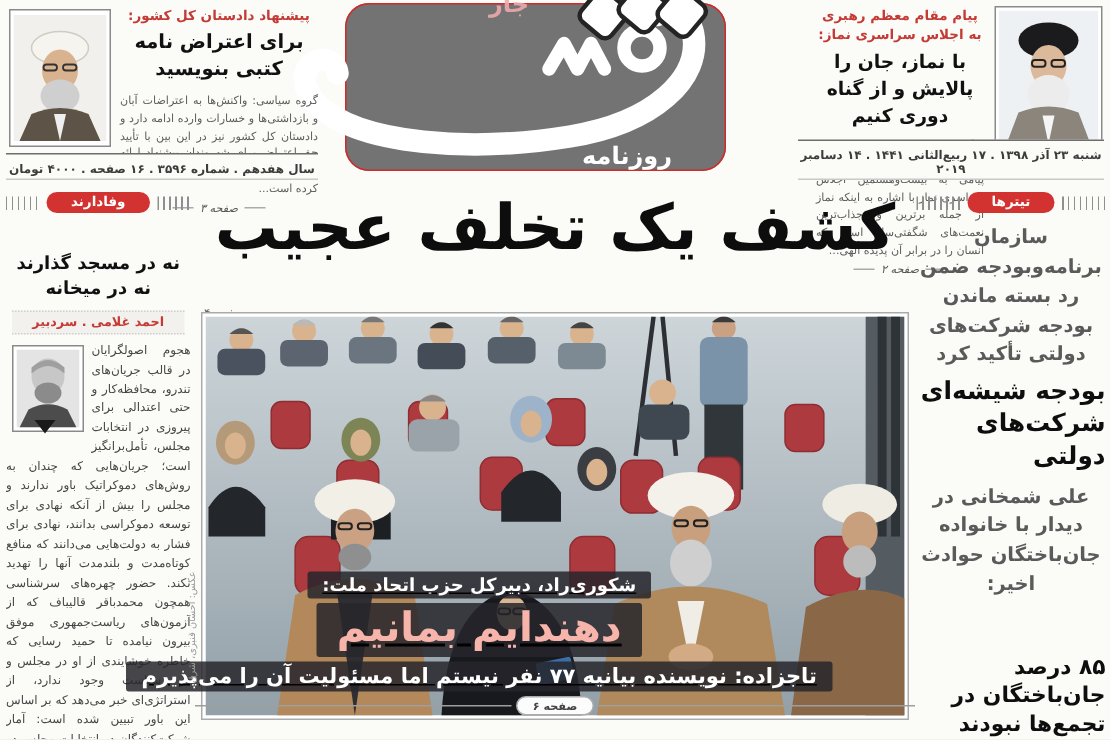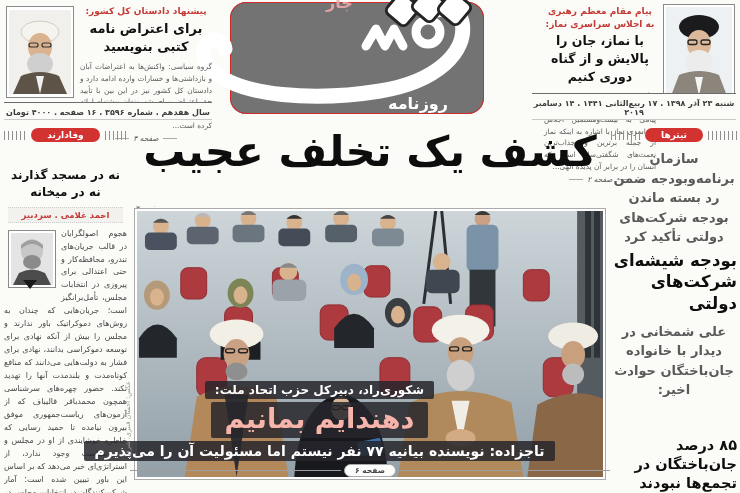--- a/index.html
+++ b/index.html
@@ -48,21 +48,21 @@
 
   
   .lead{position:absolute;left:130px;top:126px;width:480px;height:367px;}
   .lead-kicker{font-size:12.5px;font-weight:bold;color:#1b1b1b;text-align:center;}
   .lead-title{font-size:42px;font-weight:bold;color:#0d0d0d;text-align:center;margin-top:1px;line-height:1.2;}
   .lead-page{position:absolute;left:6px;top:78px;font-size:8px;color:#666;}
   .lead-photo{position:absolute;left:4px;right:4px;top:82px;bottom:13px;border:1px solid #ababab;
               background:#fff;padding:2px;box-sizing:border-box;}
   .lead-photo svg{display:block;width:100%;height:100%;}
   .overlay{position:absolute;left:12px;bottom:18px;width:345px;display:flex;flex-direction:column;
-           align-items:center;gap:3px;}
+           align-items:center;gap:3px;text-decoration:underline;}
   .ov-line{background:rgba(38,38,44,.85);padding:2px 10px;border-radius:2px;white-space:nowrap;}
   .ov-kicker{color:#ffffff;font-size:12px;font-weight:bold;}
   .ov-title{color:#f6b4ab;font-size:27px;font-weight:bold;padding:1px 14px 4px;}
   .ov-sub{color:#ffffff;font-size:14px;font-weight:bold;}
   .photo-credit{position:absolute;left:-6px;top:255px;writing-mode:vertical-rl;transform:rotate(180deg);
                 font-size:6.5px;color:#9a9a9a;}
   .page-row{display:flex;align-items:center;gap:3px;}
   .page-row .line{flex:1;height:1px;background:#9e9e9e;}
   .page-pill{font-size:7.5px;color:#444;border:1px solid #ababab;border-radius:7px;padding:1px 10px;background:#fcfcfc;white-space:nowrap;}
   .lead .page-row{position:absolute;left:0;right:0;bottom:16px;font-weight:bold;}

